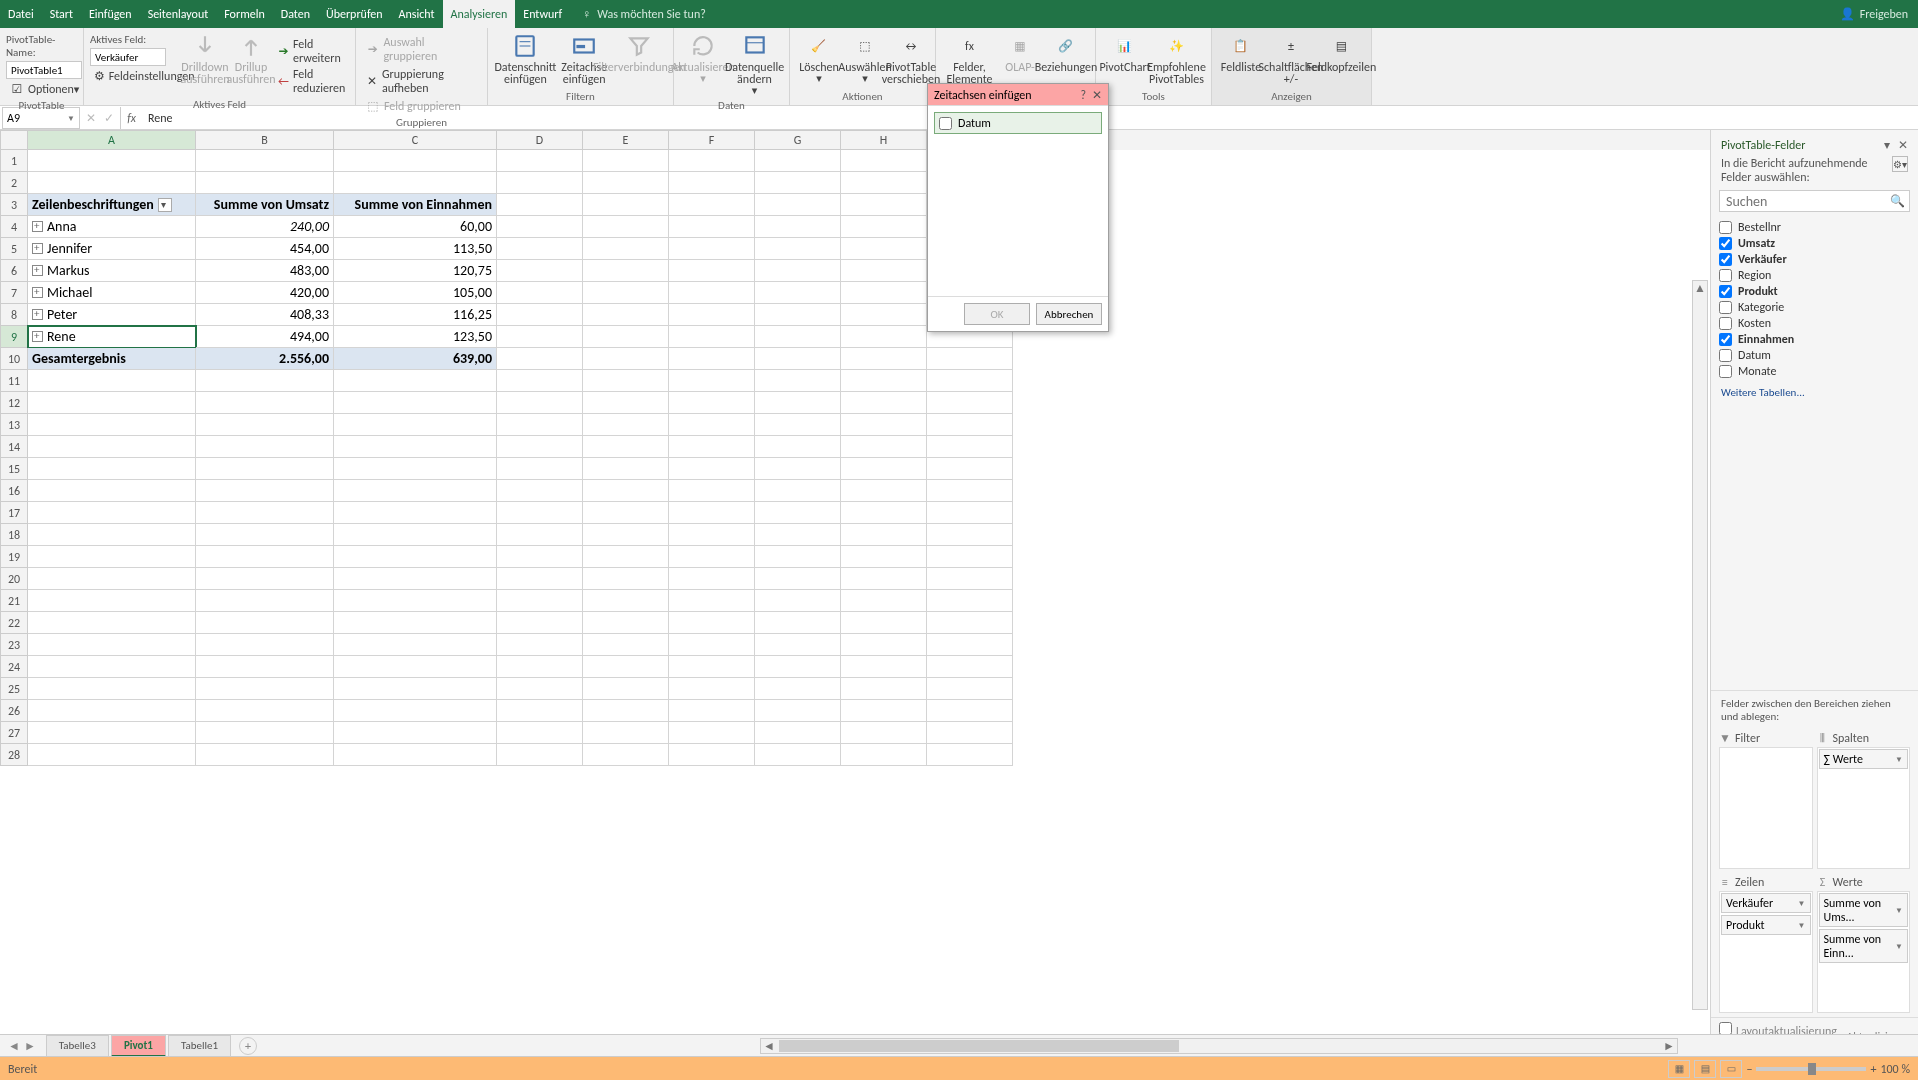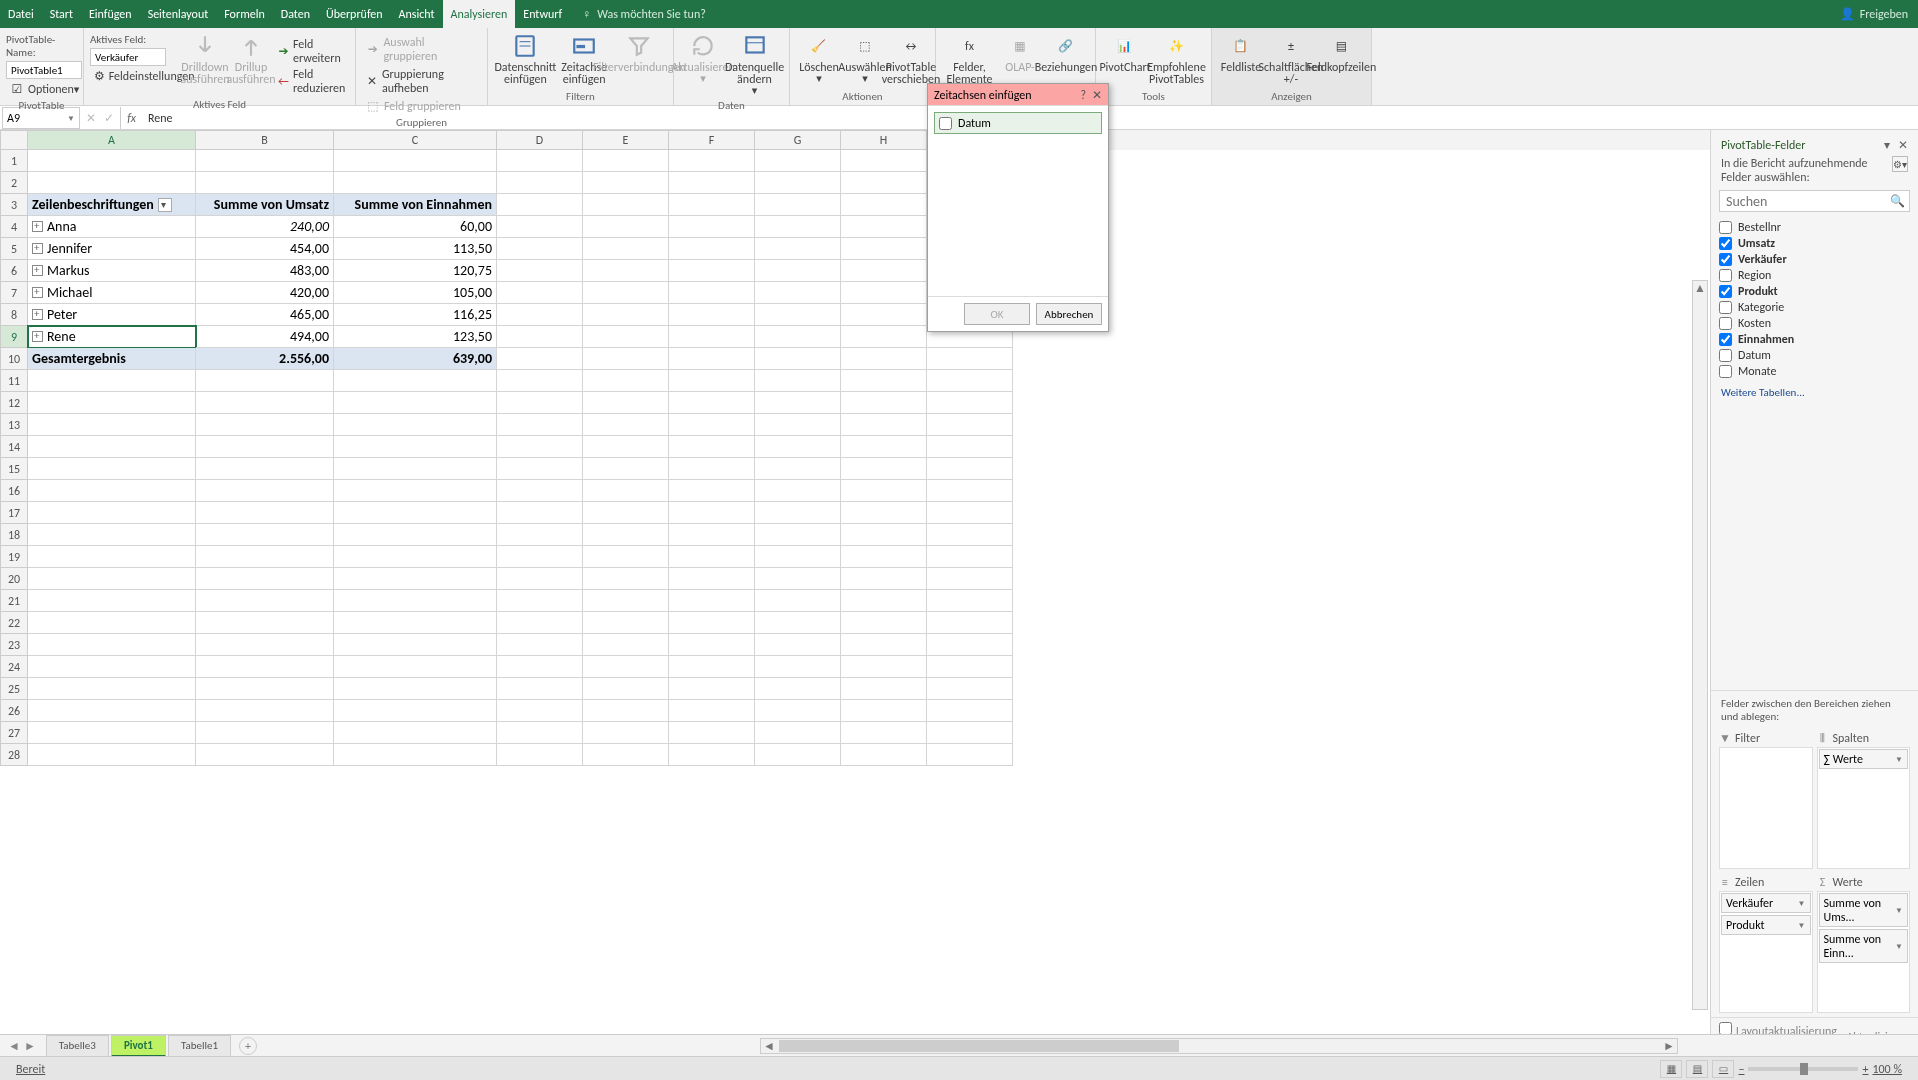--- a/index.html
+++ b/index.html
@@ -90,27 +90,27 @@
 .pane .zone .zh .zi{margin-right:4px;width:12px;text-align:center;color:#888;}
 .pane .zone .zc{flex:1;background:#fff;border:1px solid #ddd;min-height:90px;display:flex;flex-direction:column;}
 .pane .pill{display:flex;align-items:center;justify-content:space-between;padding:2px 4px;border:1px solid #ccc;background:#f5f5f5;margin:1px;font-size:11px;}
 .pane .pill .ar{font-size:8px;color:#777;}
 .pane .pfoot{border-top:1px solid #ddd;padding:4px 8px;display:flex;align-items:center;justify-content:space-between;font-size:11px;color:#888;}
 .pane .pfoot input{margin-right:4px;}
 
 .tabs{position:absolute;left:0;right:0;bottom:24px;height:22px;background:#f3f3f3;border-top:1px solid #ccc;display:flex;align-items:center;padding:0 8px;}
 .tabs .nav{display:flex;gap:4px;color:#888;margin-right:10px;}
 .tabs .tab{padding:3px 12px;border:1px solid #ccc;border-bottom:none;background:#e8e8e8;font-size:11px;color:#555;margin-right:2px;}
-.tabs .tab.active{background:#bef264;font-weight:bold;color:#217346;border-bottom:2px solid #217346;}
+.tabs .tab.active{background:#fca5a5;font-weight:bold;color:#217346;border-bottom:2px solid #217346;}
 .tabs .add{width:18px;height:18px;border:1px solid #ccc;border-radius:50%;display:flex;align-items:center;justify-content:center;font-size:12px;color:#888;margin-left:6px;}
 .hscroll{position:absolute;left:760px;right:240px;bottom:26px;height:16px;background:#f1f1f1;border:1px solid #ccc;display:flex;align-items:center;}
 .hscroll .thumb{width:400px;height:12px;background:#cdcdcd;margin-left:2px;}
 .hscroll .arw{width:16px;text-align:center;color:#777;}
 
-.status{position:absolute;left:0;right:0;bottom:0;height:24px;background:#e5e5e5;border-top:1px solid #ccc;display:flex;align-items:center;padding:0 16px;font-size:11px;color:#555;text-decoration:underline;}
+.status{position:absolute;left:0;right:0;bottom:0;height:24px;background:#fdba74;border-top:1px solid #ccc;display:flex;align-items:center;padding:0 8px;font-size:11px;color:#555;}
 .status .right{margin-left:auto;display:flex;align-items:center;gap:4px;}
 .status .vbtn{width:22px;height:18px;border:1px solid #ccc;display:flex;align-items:center;justify-content:center;font-size:10px;color:#666;}
 .status .slider{width:110px;height:4px;background:#ccc;position:relative;}
 .status .slider .th{position:absolute;width:8px;height:12px;background:#888;top:-4px;left:52px;}
 .vscroll{position:absolute;right:210px;top:150px;bottom:46px;width:16px;background:#f1f1f1;border:1px solid #ccc;}
 .vscroll .arw{height:16px;text-align:center;color:#777;}
 </style>
 </head>
 <body>
 
@@ -470,21 +470,21 @@
           <div class="cell" style="width: 86px;"></div>
           <div class="cell" style="width: 86px;"></div>
         </div>
         <div class="row">
           <div class="rh">8</div>
           <div class="cell" style="width: 168px;">
             <span class="expand"></span>
             <span class="pvrow">Peter</span>
           </div>
           <div class="cell right" style="width: 138px;">
-            <span class="pvrow">465,00</span>
+            <span class="pvrow">408,33</span>
           </div>
           <div class="cell right" style="width: 163px;">
             <span class="pvrow">116,25</span>
           </div>
           <div class="cell" style="width: 86px;"></div>
           <div class="cell" style="width: 86px;"></div>
           <div class="cell" style="width: 86px;"></div>
           <div class="cell" style="width: 86px;"></div>
           <div class="cell" style="width: 86px;"></div>
           <div class="cell" style="width: 86px;"></div>

